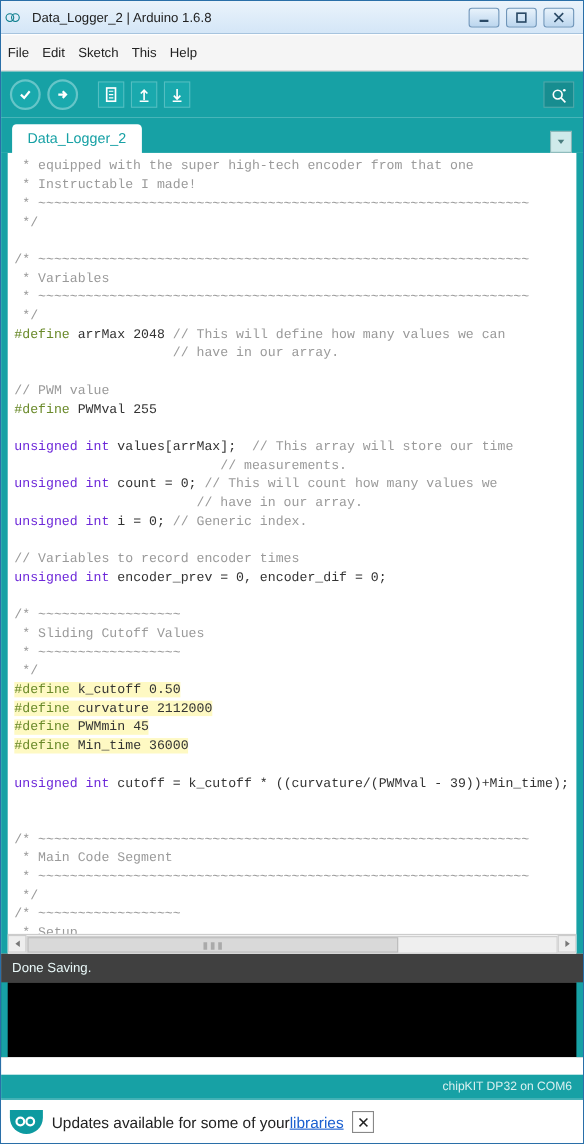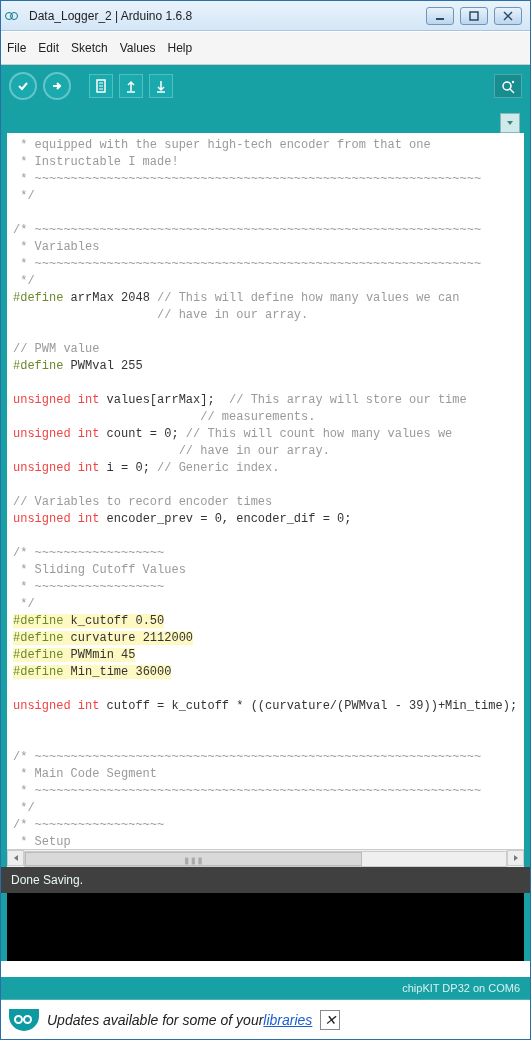--- a/index.html
+++ b/index.html
@@ -29,40 +29,40 @@
 
 
 .tabbar { background:#17a1a5; padding:6px 10px 0 10px; display:flex; align-items:flex-end; position:relative; }
 .tab { background:#fff; color:#17a1a5; font-size:13px; padding:5px 14px 6px; border-radius:4px 4px 0 0; cursor:default; }
 .dropdown-btn { margin-left:auto; width:20px; height:20px; background:#cfeaea; border:1px solid #8ab7b8; display:flex; align-items:center; justify-content:center; cursor:pointer; }
 
 
 .editor-wrap { flex:1; background:#fff; border-left:6px solid #17a1a5; border-right:6px solid #17a1a5; overflow:hidden; display:flex; flex-direction:column; }
 .editor { flex:1; padding:4px 6px 2px 6px; font-family: Consolas, "Courier New", monospace; font-size:12px; line-height:17px; white-space:pre; overflow:hidden; color:#333; }
 .com { color:#9a9a9a; }
-.kw  { color:#ef4444; }
+.kw  { color:#6d28d9; }
 .def { color:#6a8a2a; }
 .hl  { background:#fef9c3; }
 .txt { color:#333; }
 
 
 .hscroll { height:18px; background:#f0f0f0; border-top:1px solid #ccc; position:relative; display:flex; align-items:center; }
 .hscroll .track { flex:1; height:16px; background:#efefef; border:1px solid #ccc; margin:0 17px; position:relative; }
 .hscroll .thumb { position:absolute; left:0; top:0; width:70%; height:100%; background:#d9d9d9; border:1px solid #bbb; box-sizing:border-box; }
 .hscroll .arrow { width:17px; height:16px; display:flex; align-items:center; justify-content:center; background:#eee; border:1px solid #ccc; position:absolute; top:0; }
 .hscroll .arrow.left { left:0; }
 .hscroll .arrow.right { right:0; }
 
 
 .status { height:26px; background:#404040; color:#e8f7f7; font-size:12px; display:flex; align-items:center; padding:0 10px; }
 .console { height:68px; background:#000; border-left:6px solid #17a1a5; border-right:6px solid #17a1a5; }
 .board-strip { height:22px; background:#17a1a5; color:#d9f0f0; font-size:11px; display:flex; align-items:center; justify-content:flex-end; padding:0 10px;margin-top:16px; }
 
 
-.notif { height:40px; background:#fff; border-top:1px solid #47b3b7; display:flex; align-items:center; padding:0 8px; font-size:14px; color:#222; position:relative;font-style:italic; }
+.notif { height:40px; background:#fff; border-top:1px solid #47b3b7; display:flex; align-items:center; padding:0 8px; font-size:14px; color:#222; position:relative; }
 .notif .logo { width:30px; height:30px; display:flex; align-items:center; justify-content:center; margin-right:8px; position:relative; }
 .notif .logo .base { width:30px; height:22px; background:#0d9aa0; border-radius:0 0 15px 15px; position:absolute; bottom:4px; }
 .notif .logo .ring { width:9px; height:9px; border:2px solid #fff; border-radius:50%; position:absolute; }
 .notif .logo .ring.r1 { left:5px; top:10px; }
 .notif .logo .ring.r2 { left:14px; top:10px; }
 .notif a { color:#1a5fd0; text-decoration:underline; cursor:pointer;text-align:right; }
 .notif .close { width:20px; height:20px; border:1px solid #888; display:flex; align-items:center; justify-content:center; margin-left:8px; font-size:14px; cursor:pointer; position:absolute; right:140px; }
 .notif .close { position:static; }
 </style>
 </head>
@@ -93,21 +93,21 @@
             <line x1="9" y1="1" x2="1" y2="9" stroke="#2b4a66" stroke-width="1.5"></line>
           </svg>
         </div>
     </div>
   </div>
 
   <div class="menubar">
     <span class="menu-item">File</span>
     <span class="menu-item">Edit</span>
     <span class="menu-item">Sketch</span>
-    <span class="menu-item">Values</span>
+    <span class="menu-item">This</span>
     <span class="menu-item">Help</span>
   </div>
 
   <div class="toolbar">
     <div class="tool-left">
       <div class="circlebtn">
         <svg width="14" height="14" viewBox="0 0 14 14">
             <path d="M3 7 L6 10 L11 4" stroke="#fff" stroke-width="2" fill="none"></path>
           </svg>
       </div>
@@ -143,20 +143,21 @@
         <svg width="18" height="16" viewBox="0 0 18 16">
             <circle cx="8" cy="8" r="4" fill="none" stroke="#fff" stroke-width="1.5"></circle>
             <line x1="11" y1="11" x2="15" y2="15" stroke="#fff" stroke-width="1.5"></line>
             <circle cx="14" cy="4" r="1.2" fill="#fff"></circle>
           </svg>
       </div>
     </div>
   </div>
 
   <div class="tabbar">
+    <div class="tab">Data_Logger_2</div>
     <div class="dropdown-btn">
       <svg width="10" height="10" viewBox="0 0 10 10">
           <path d="M2 3 L5 7 L8 3 Z" fill="#4a7d7e"></path>
         </svg>
     </div>
   </div>
 
   <div class="editor-wrap">
     <div class="editor"><span class="com"> * equipped with the super high-tech encoder from that one</span>
 <span class="com"> * Instructable I made!</span>

